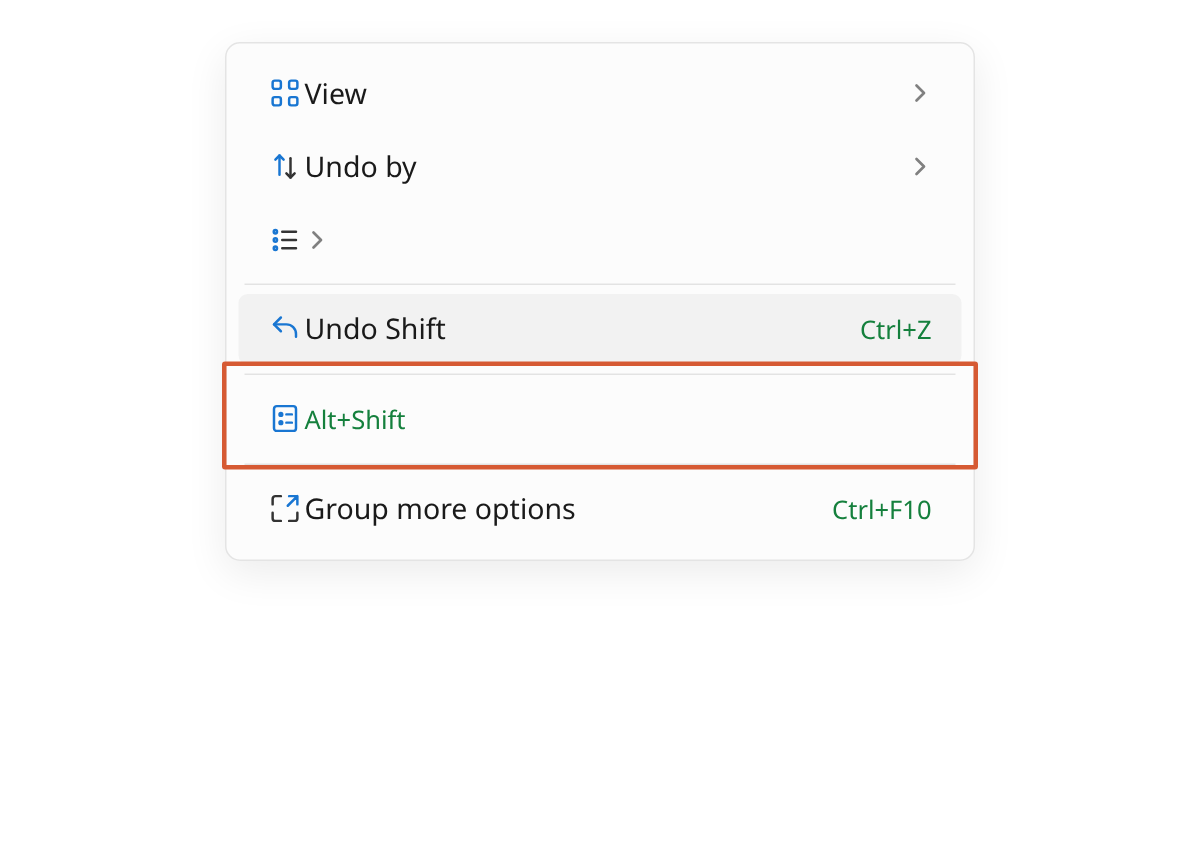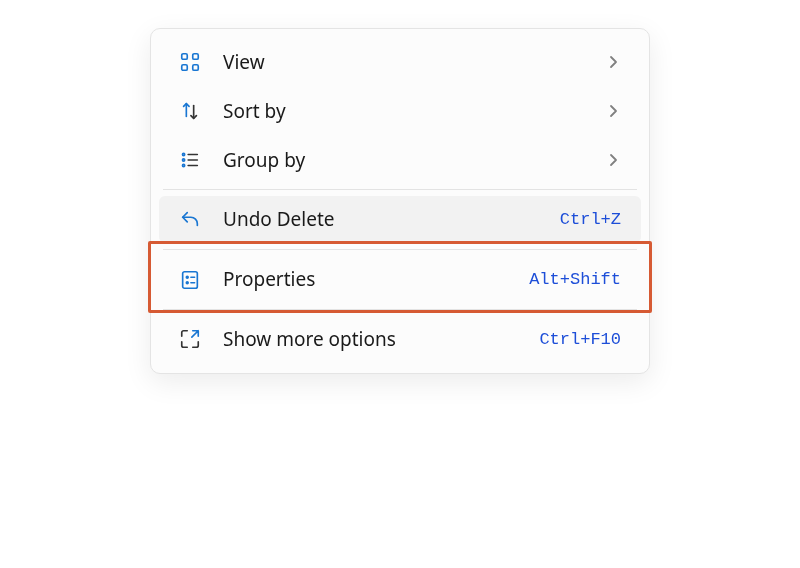--- a/index.html
+++ b/index.html
@@ -19,21 +19,21 @@
       border: 1px solid #e4e4e4;
       border-radius: 10px;
       box-shadow: 0 8px 28px rgba(0,0,0,0.08);
       padding: 8px 0;
       position: relative;
     }
     .item {
       display: flex;
       align-items: center;
       padding: 12px 20px;
-      gap: 22px;
+      gap: 2px;
       color: #1a1a1a;
       font-size: 19px;
       border-radius: 6px;
       margin: 2px 8px;
       min-height: 44px;
       position: relative;
     }
     .item.hover {
       background: #f2f2f2;
     }
@@ -45,23 +45,22 @@
       align-items: center;
       justify-content: center;
     }
     .icon svg { width: 22px; height: 22px; }
     .label {
       flex: 1;
       line-height: 1.2;
       font-weight: 400;
     }
     .shortcut {
-      color: #1d4ed8;
+      color: #15803d;
       font-size: 17px;
-      font-family: Liberation Mono, monospace;
     }
     .chevron {
       color: #808080;
       display:inline-flex;
       align-items:center;
     }
     .divider {
       height: 1px;
       background: #e3e3e3;
       margin: 6px 12px;
@@ -101,83 +100,81 @@
 
   <div class="item">
     <span class="icon">
       <svg viewBox="0 0 24 24" fill="none" stroke-width="1.8" stroke-linecap="round" stroke-linejoin="round">
         <path d="M8 4v14" stroke="#1976d2"></path>
         <path d="M5 7l3-3 3 3" stroke="#1976d2"></path>
         <path d="M16 20V6" stroke="#333"></path>
         <path d="M13 17l3 3 3-3" stroke="#333"></path>
       </svg>
     </span>
-    <span class="label">Sort by</span>
+    <span class="label">Undo by</span>
     <span class="chevron">
       <svg width="16" height="16" viewBox="0 0 16 16" fill="none" stroke="#808080" stroke-width="1.8" stroke-linecap="round" stroke-linejoin="round">
           <path d="M6 3l5 5-5 5"></path>
         </svg>
     </span>
   </div>
 
   <div class="item">
     <span class="icon">
       <svg viewBox="0 0 24 24" fill="none" stroke-width="1.8" stroke-linecap="round">
         <circle cx="5" cy="6" r="1.2" stroke="#1976d2"></circle>
         <circle cx="5" cy="12" r="1.2" stroke="#1976d2"></circle>
         <circle cx="5" cy="18" r="1.2" stroke="#1976d2"></circle>
         <path d="M10 6h10M10 12h10M10 18h10" stroke="#333"></path>
       </svg>
     </span>
-    <span class="label">Group by</span>
     <span class="chevron">
       <svg width="16" height="16" viewBox="0 0 16 16" fill="none" stroke="#808080" stroke-width="1.8" stroke-linecap="round" stroke-linejoin="round">
           <path d="M6 3l5 5-5 5"></path>
         </svg>
     </span>
   </div>
 
   <div class="divider"></div>
 
   <div class="item hover">
     <span class="icon">
       <svg viewBox="0 0 24 24" fill="none" stroke="#1976d2" stroke-width="1.8" stroke-linecap="round" stroke-linejoin="round">
         <path d="M9 4L4 9l5 5"></path>
         <path d="M4 9h9a7 7 0 0 1 7 7v2"></path>
       </svg>
     </span>
-    <span class="label">Undo Delete</span>
+    <span class="label">Undo Shift</span>
     <span class="shortcut">Ctrl+Z</span>
   </div>
 
   <div class="divider"></div>
 
 
   <div class="item">
     <span class="icon">
       <svg viewBox="0 0 24 24" fill="none" stroke="#1976d2" stroke-width="1.8" stroke-linecap="round">
         <rect x="4" y="3" width="16" height="18" rx="2"></rect>
         <circle cx="9" cy="9" r="1" fill="#1976d2"></circle>
         <circle cx="9" cy="15" r="1" fill="#1976d2"></circle>
         <path d="M13 9h4M13 15h4"></path>
       </svg>
     </span>
-    <span class="label">Properties</span>
     <span class="shortcut">Alt+Shift</span>
   </div>
 
   <div class="divider"></div>
 
   <div class="item">
     <span class="icon">
       <svg viewBox="0 0 24 24" fill="none" stroke-width="1.8" stroke-linecap="round" stroke-linejoin="round">
         <path d="M9 3H5a2 2 0 0 0-2 2v4" stroke="#333"></path>
         <path d="M3 15v4a2 2 0 0 0 2 2h4" stroke="#333"></path>
         <path d="M15 21h4a2 2 0 0 0 2-2v-4" stroke="#333"></path>
         <path d="M14 10l7-7M21 3h-6M21 3v6" stroke="#1976d2"></path>
       </svg>
     </span>
-    <span class="label">Show more options</span>
+    <span class="label">Group more options</span>
     <span class="shortcut">Ctrl+F10</span>
   </div>
 
   <div class="highlight"></div>
 </div>
 
 </body></html>

